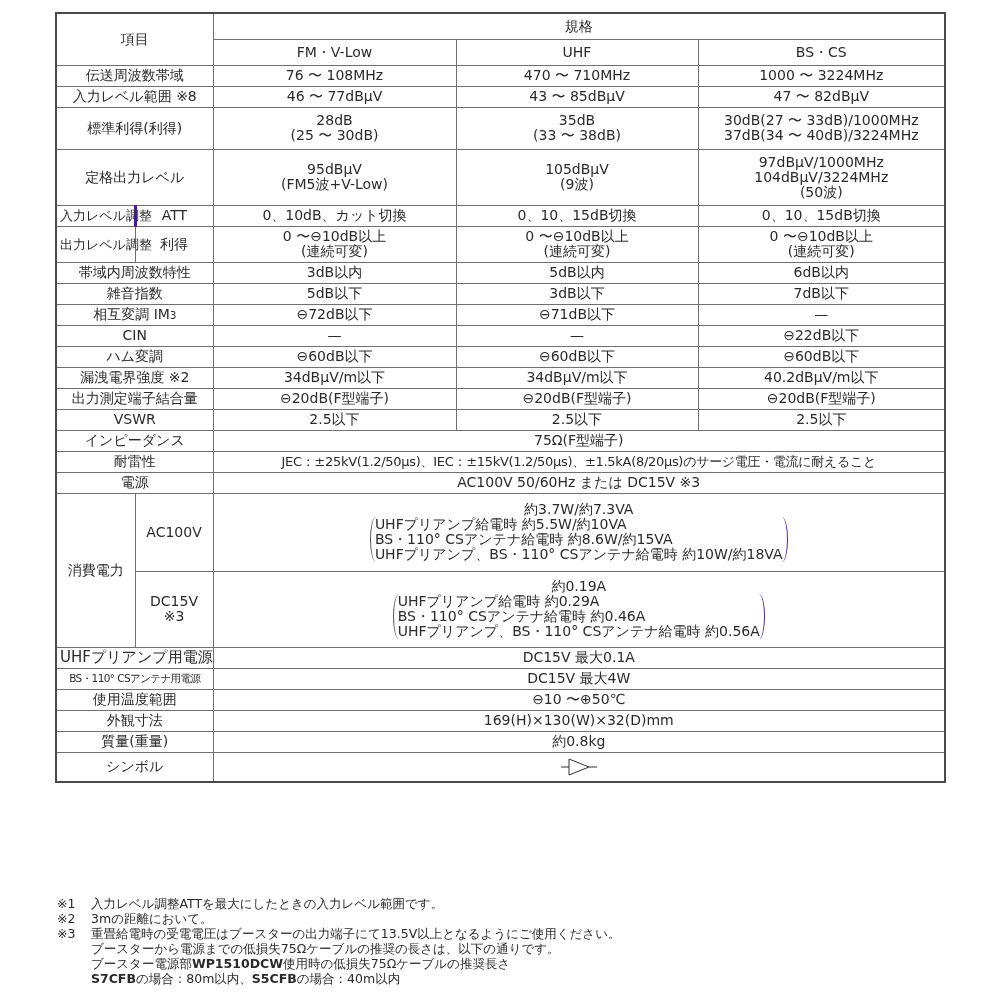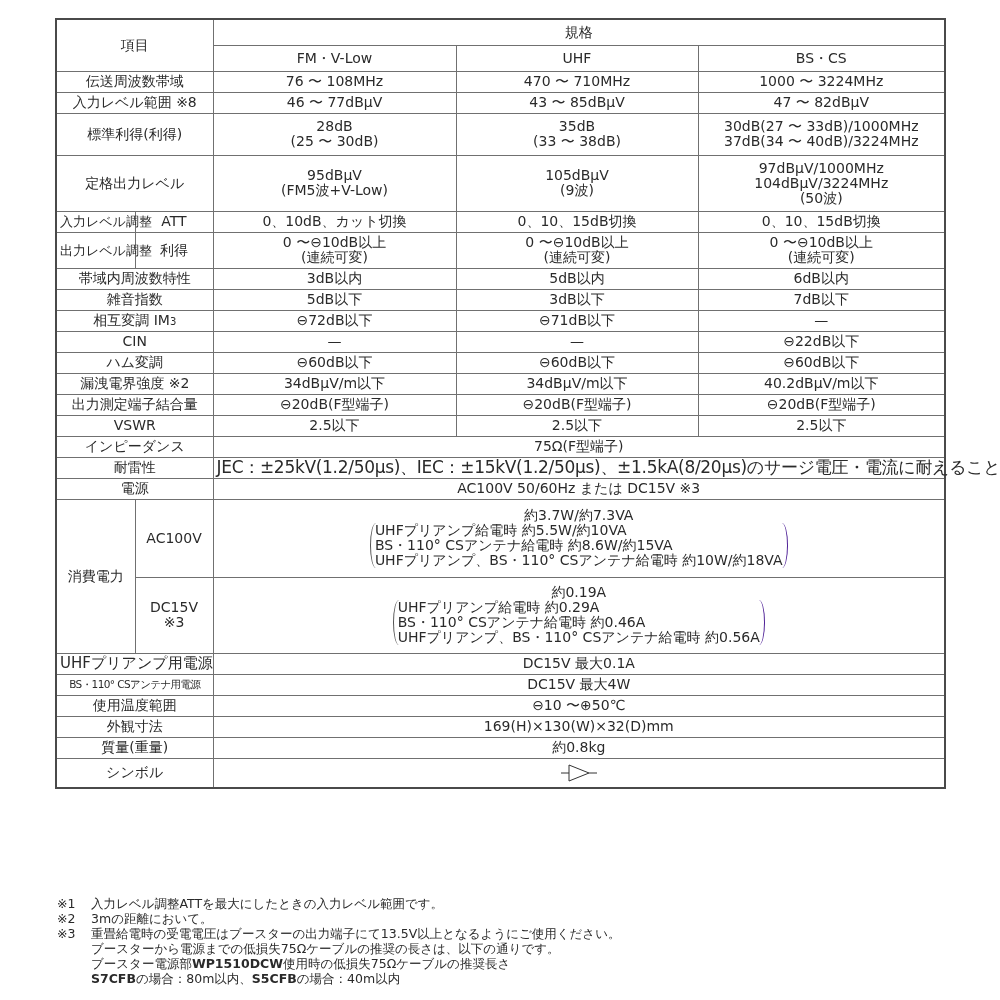--- a/index.html
+++ b/index.html
@@ -1,18 +1,18 @@
 <!DOCTYPE html>
 <html><head>
 <meta charset="utf-8">
 <style>
   html, body { margin:0; padding:0; background:#ffffff; }
   body { width:1000px; height:1000px; position:relative; overflow:hidden;
          font-family:"DejaVu Sans", "Liberation Sans", sans-serif; color:#2a2a2a; }
-  table.spec { position:absolute; left:55px; top:18px; width:889px;
+  table.spec { position:absolute; left:55px; top:12px; width:889px;
                border-collapse:collapse; table-layout:fixed;
                border:2px solid #4a4a4a; font-size:14px; line-height:15px; }
   table.spec td { border:1px solid #707070; padding:0 3px; vertical-align:middle; }
   td.c { text-align:center; }
   td.l { text-align:center; }
   .r21 td { height:20px; }
   .small { font-size:10.5px; letter-spacing:-0.6px; }
   .sub { font-size:10px; }
   .paren-block { display:inline-block; text-align:left; position:relative; }
   .paren-block .first { display:block; text-align:center; }
@@ -84,21 +84,21 @@
           <div>(9波)</div>
         </td>
     <td class="c">
           <div>97dBμV/1000MHz</div>
           <div>104dBμV/3224MHz</div>
           <div>(50波)</div>
         </td>
   </tr>
   <tr class="r21">
     <td class="l" style="font-size:13px;white-space:nowrap;">入力レベル調整</td>
-    <td class="l" style="width:28px;border-left:1px solid #4c1d95;">ATT</td>
+    <td class="l" style="width:28px;border-left:3px solid #4c1d95;">ATT</td>
     <td class="c">0、10dB、カット切換</td>
     <td class="c">0、10、15dB切換</td>
     <td class="c">0、10、15dB切換</td>
   </tr>
   <tr style="height:36px">
     <td class="l" style="font-size:13px;white-space:nowrap;">出力レベル調整</td>
     <td class="l">利得</td>
     <td class="c">
           <div>0 〜⊖10dB以上</div>
           <div>(連続可変)</div>
@@ -159,21 +159,21 @@
     <td class="c">2.5以下</td>
     <td class="c">2.5以下</td>
     <td class="c">2.5以下</td>
   </tr>
   <tr class="r21">
     <td class="l" colspan="2">インピーダンス</td>
     <td class="c" colspan="3">75Ω(F型端子)</td>
   </tr>
   <tr class="r21">
     <td class="l" colspan="2">耐雷性</td>
-    <td class="c" colspan="3" style="font-size:17px;white-space:nowrap;letter-spacing:-0.3px;margin-left:11px;">JEC：±25kV(1.2/50μs)、IEC：±15kV(1.2/50μs)、±1.5kA(8/20μs)のサージ電圧・電流に耐えること</td>
+    <td class="c" colspan="3" style="font-size:13px;white-space:nowrap;letter-spacing:-0.3px;margin-left:11px;">JEC：±25kV(1.2/50μs)、IEC：±15kV(1.2/50μs)、±1.5kA(8/20μs)のサージ電圧・電流に耐えること</td>
   </tr>
   <tr class="r21">
     <td class="l" colspan="2">電源</td>
     <td class="c" colspan="3">AC100V 50/60Hz  または  DC15V ※3</td>
   </tr>
   <tr style="height:78px">
     <td class="l" rowspan="2">消費電力</td>
     <td class="l">AC100V</td>
     <td class="c" colspan="3">
       <div class="paren-block">

